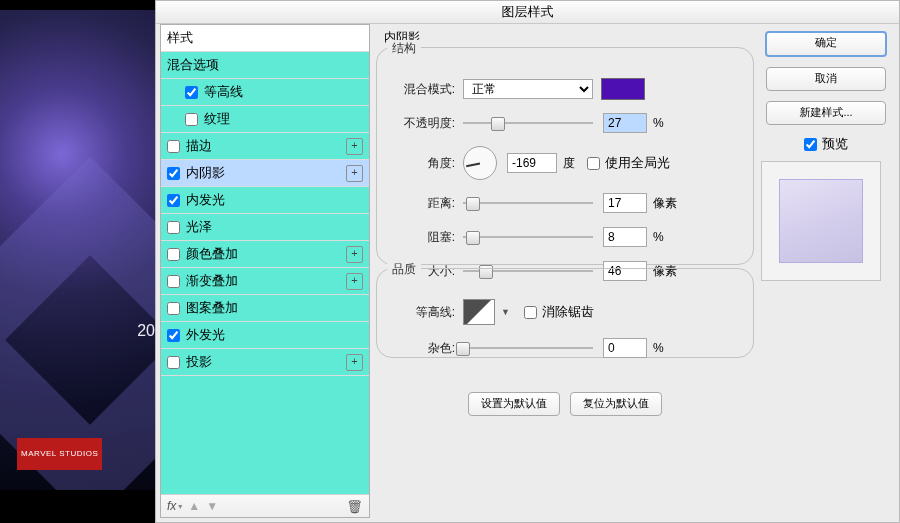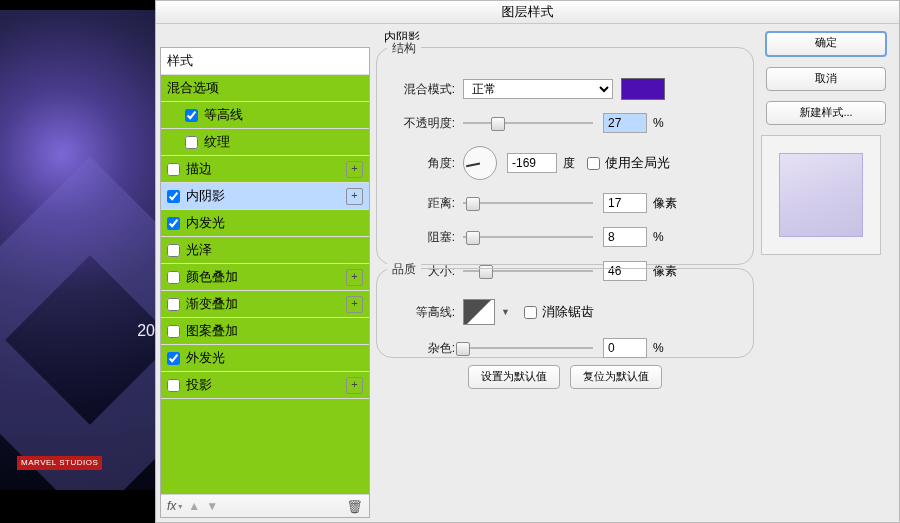--- a/index.html
+++ b/index.html
@@ -1,42 +1,42 @@
 <!DOCTYPE html>
 <html><head>
 <meta charset="utf-8">
 <style>
   html, body { margin:0; padding:0; width:900px; height:523px; font-family:"Heiti SC","Microsoft YaHei",Arial,sans-serif; font-size:13px; color:#000; background:#000; overflow:hidden; }
   .bg { position:absolute; left:0; top:10px; width:155px; height:480px; background:radial-gradient(circle at 40% 30%, #7c68d6 0%, #4a3c8e 18%, #26234f 40%, #0e0f28 70%, #050611 100%); overflow:hidden; }
   .bg:before { content:""; position:absolute; left:-40px; top:200px; width:260px; height:260px; border:70px solid rgba(120,110,210,0.3); transform:rotate(45deg); box-sizing:border-box; }
-  .bg-badge { position:absolute; left:17px; bottom:20px; background:#b91a1a; color:#fff; font:8px/1.2 Arial; padding:2px 4px; letter-spacing:.5px; }
+  .bg-badge { position:absolute; left:17px; bottom:20px; background:#b91a1a; color:#fff; font:8px/1.2 Arial; padding:11px 4px; letter-spacing:.5px; }
   .bg-year { position:absolute; right:0; bottom:150px; color:#eaeaf6; font-size:16px; }
   .dialog { position:absolute; left:155px; top:0; width:745px; height:523px; background:#ececec; border:1px solid #b9b9b9; box-sizing:border-box; }
   .titlebar { height:22px; line-height:22px; text-align:center; font-size:13px; background:linear-gradient(#fdfdfd,#e9e9e9); border-bottom:1px solid #c9c9c9; }
   .body { position:absolute; top:22px; bottom:0; left:0; right:0; }
-  .left { position:absolute; left:4px; top:24px; width:208px; bottom:4px; background:#84cc16; border:1px solid #b0b0b0; }
+  .left { position:absolute; left:4px; top:1px; width:208px; bottom:4px; background:#5eead4; border:1px solid #b0b0b0; }
   .estack { overflow:auto; position:absolute; top:0; left:0; right:0; bottom:22px; }
   .erow { display:flex; align-items:center; height:26px; border-bottom:1px solid #dcdcdc; padding:0 6px 0 6px; cursor:default; }
   .erow.header { font-weight:400; background:#fff; }
   .erow.sub { padding-left:24px; }
   .erow.active { background:#bcd9ff; }
   .erow .plus { margin-left:auto; width:15px; height:15px; border:1px solid #8f8f8f; border-radius:2px; text-align:center; line-height:13px; font-size:11px; color:#444; }
   .erow input[type=checkbox] { margin:0 6px 0 0; }
   .lfoot { position:absolute; bottom:0; left:0; right:0; height:22px; border-top:1px solid #d0d0d0; background:linear-gradient(#f8f8f8,#eee); display:flex; align-items:center; padding:0 6px; }
   .lfoot .fx { font-style:italic; font-size:12px; color:#555; }
   .lfoot .arrow { font-size:12px; color:#a7a7a7; margin-left:6px; }
   .lfoot .trash { margin-left:auto; font-size:13px; color:#555; }
   .mid { position:absolute; left:220px; top:8px; width:378px; bottom:4px; }
   .gtitle { position:absolute; top:-2px; left:8px; font-size:12px; }
   .gbox { position:absolute; border:1px solid #c3c3c3; border-radius:16px; padding:26px 10px 2px 10px; box-sizing:border-box; }
   .gbox .glegend { position:absolute; top:-8px; left:10px; background:#ececec; padding:0 5px; font-size:12px; color:#333; }
   .row { display:flex; align-items:center; margin:4px 0 12px 0; min-height:22px; }
   .lbl { width:68px; text-align:right; margin-right:8px; font-size:12px; color:#222; }
   input[type=text], select { height:20px; box-sizing:border-box; border:1px solid #a7a7a7; background:#fff; font-size:12px; padding:0 4px; }
-  select { width:150px; }
+  select { width:130px; }
   .num { width:44px; text-align:left; }
   .unit { margin-left:6px; font-size:12px; }
   .slider { position:relative; width:130px; height:16px; margin-right:10px; }
   .slider .track { position:absolute; left:0; right:0; top:7px; height:2px; background:#b7b7b7; }
   .slider .thumb { position:absolute; top:2px; width:12px; height:12px; border-radius:2px; background:linear-gradient(#fbfbfb,#d9d9d9); border:1px solid #8a8a8a; transform:translateX(-50%); }
   .swatch { width:42px; height:20px; border:1px solid #6b6b6b; margin-left:8px; }
   .anglewrap { width:32px; height:32px; border:1px solid #9f9f9f; border-radius:50%; position:relative; background:#f9f9f9; margin-right:10px; }
   .anglewrap .needle { position:absolute; left:50%; top:50%; width:14px; height:1.5px; background:#333; transform-origin:left center; }
   .contour { width:30px; height:24px; border:1px solid #8c8c8c; background:linear-gradient(135deg,#4e4e4e 0%,#4e4e4e 49%,#fff 51%,#fff 100%); margin-right:6px; }
   .chev { font-size:9px; color:#555; margin-right:14px; }
@@ -208,29 +208,33 @@
           <span class="lbl">杂色:</span>
           <div class="slider">
               <div class="track"></div>
               <div class="thumb" id="th-ns" style="left: 0%;"></div>
             </div>
           <input class="num" type="text" value="0" style="">
           <span class="unit">%</span>
         </div>
       </div>
 
-      <div class="btnrow" style="position:absolute; top:328px; left:0; right:0;">
+      <div class="btnrow" style="position:absolute; top:355px; left:0; right:0;">
         <div class="btn">设置为默认值</div>
         <div class="btn">复位为默认值</div>
       </div>
     </div>
 
     <div class="right">
       <div class="btn primary">确定</div>
       <div class="btn">取消</div>
       <div class="btn">新建样式...</div>
+      <label class="chk" style="justify-content:center;margin:6px 0">
+        <input type="checkbox" id="cb-prev" checked="" style="">
+          <span>预览</span>
+      </label>
       <div class="previewbox">
         <div class="previewinner"></div>
       </div>
     </div>
 
   </div>
 </div>
 
 </body></html>

